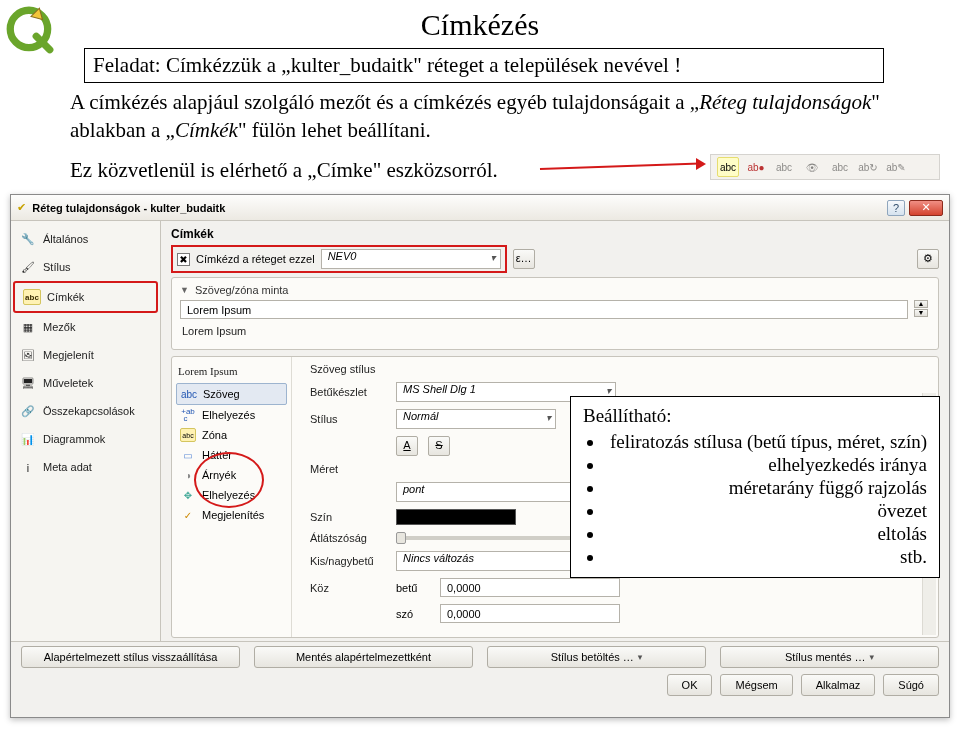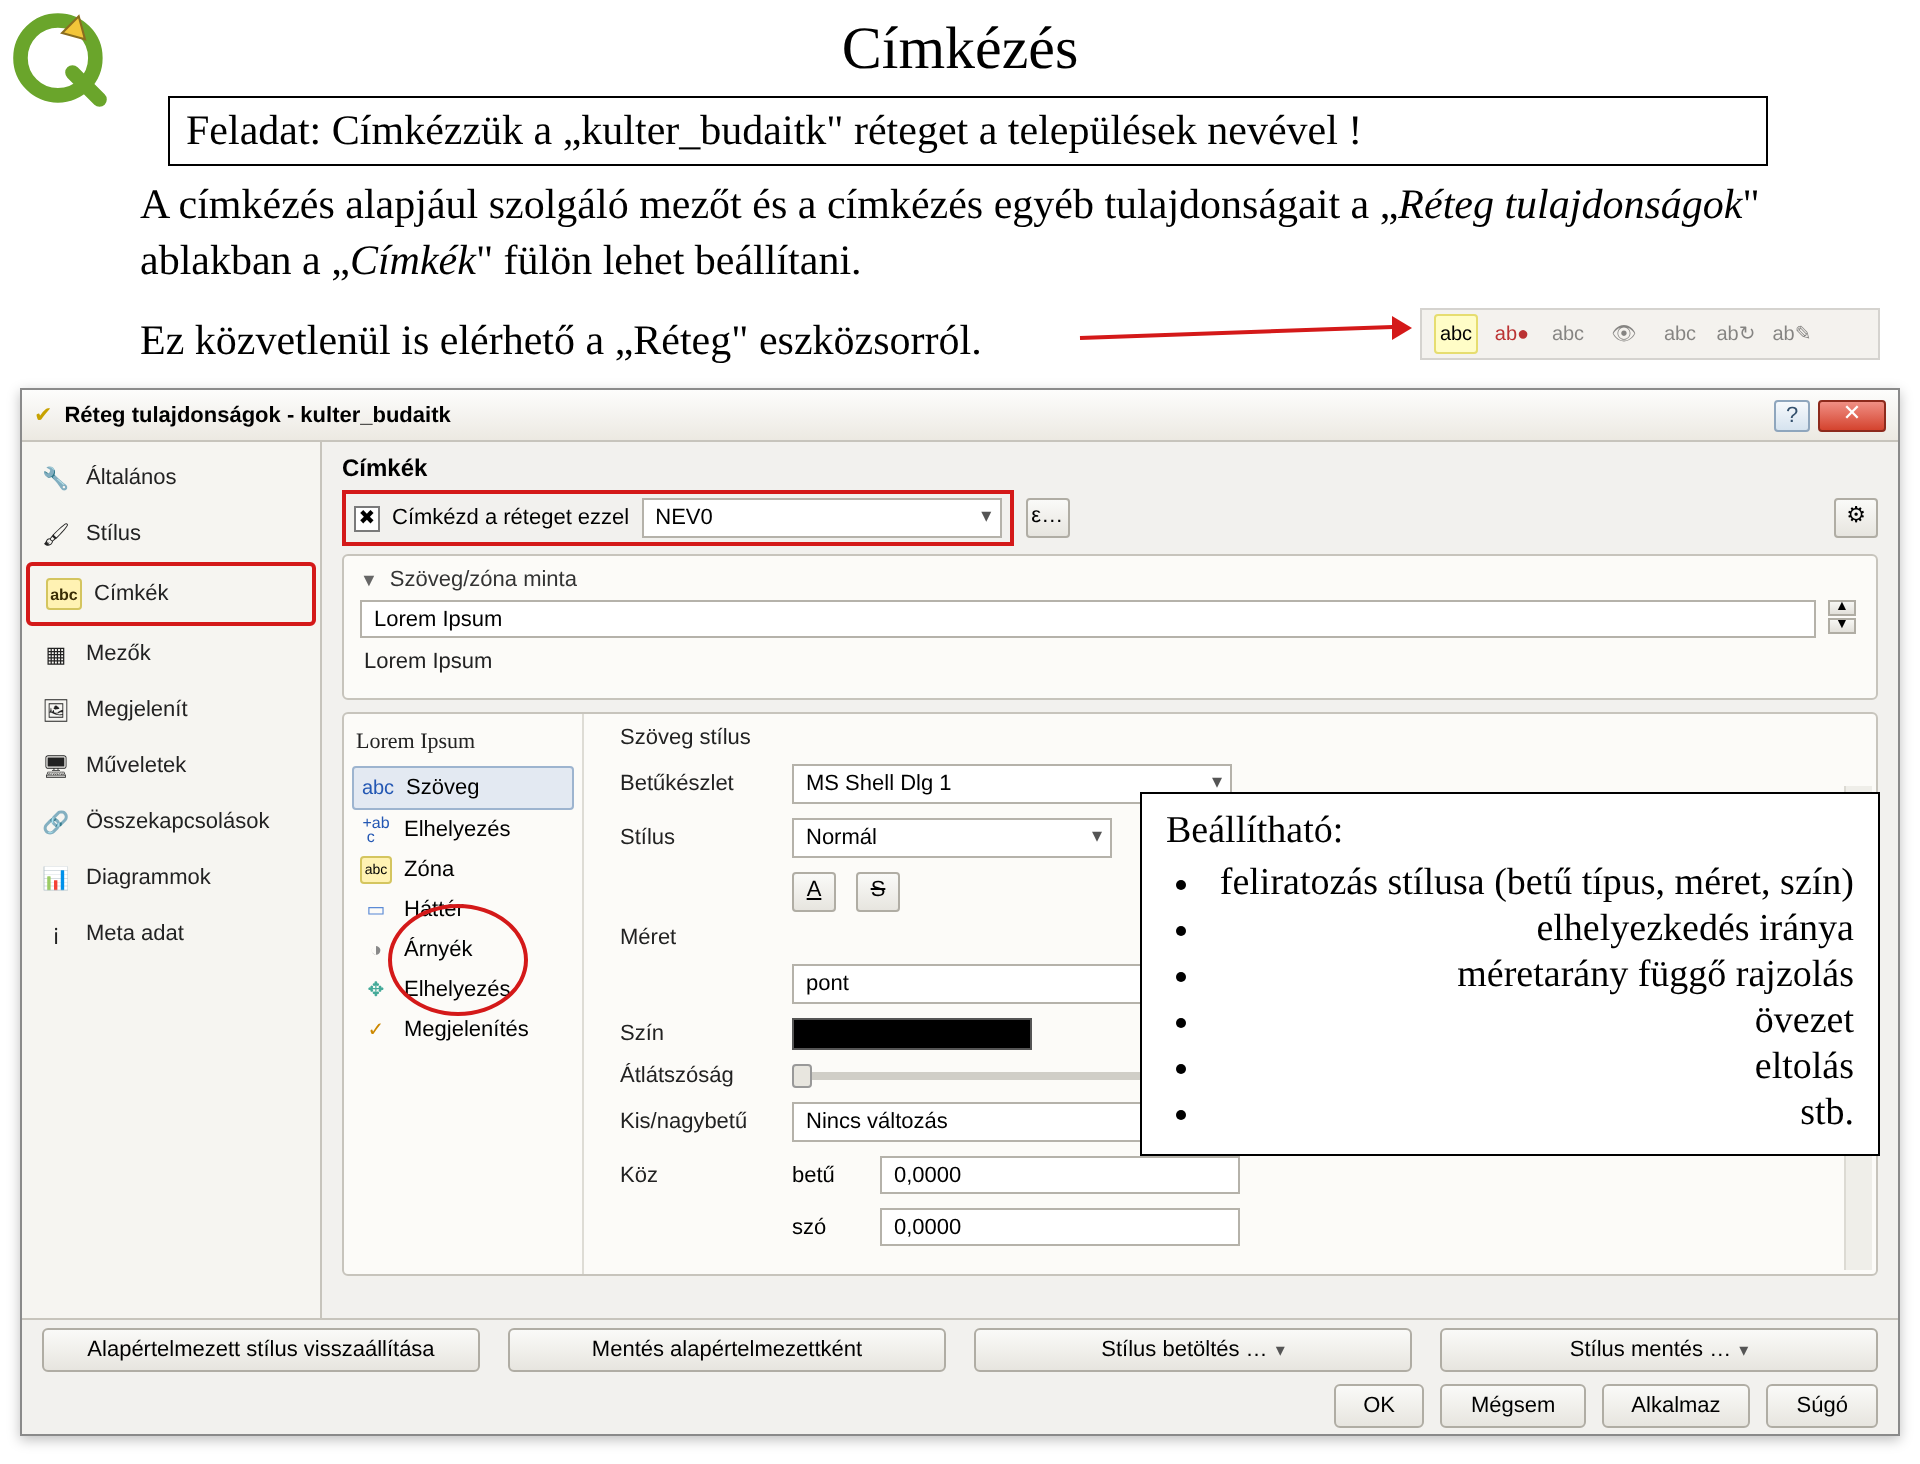--- a/index.html
+++ b/index.html
@@ -34,21 +34,21 @@
 .side-item { display: flex; align-items: center; gap: 6px; padding: 6px 8px; cursor: pointer; font-size: 11px; color: #222; }
 .side-item.active { border: 2px solid #d41919; border-radius: 3px; margin: 0 2px; }
 .s-icon { width: 18px; height: 16px; display: flex; align-items: center; justify-content: center; }
 .s-icon.abc { background: #fff2b3; border: 1px solid #d4c55f; border-radius: 2px; font-size: 8px; font-weight: bold; color: #3a2d05; }
 
 .main { flex: 1; padding: 6px 10px 6px 10px; overflow: hidden; position: relative; }
 .section-title { font-weight: bold; font-size: 12px; margin-bottom: 4px; }
 .row { display: flex; align-items: center; gap: 6px; margin-bottom: 4px; }
 .redbox1 { border: 2px solid #d41919; padding: 2px 4px; display: inline-flex; align-items: center; gap: 6px; }
 .chk { width: 13px; height: 13px; border: 1px solid #7a7a7a; background: #fff; display: inline-flex; align-items: center; justify-content: center; font-size: 10px; }
-.combo { border: 1px solid #b5b2aa; background: #fff; height: 20px; display: inline-flex; align-items: center; padding: 0 18px 0 6px; position: relative; min-width: 180px; }
+.combo { border: 1px solid #b5b2aa; background: #fff; height: 20px; display: inline-flex; padding: 0 18px 0 6px; position: relative; min-width: 180px; font-style: italic; }
 .combo::after { content: "▾"; position: absolute; right: 4px; top: 2px; font-size: 10px; color: #555; }
 .combo.small { min-width: 80px; }
 .btn-square { width: 22px; height: 20px; border: 1px solid #b0ada4; background: linear-gradient(#fafaf8,#e7e5df); border-radius: 2px; text-align: center; line-height: 17px; font-size: 11px; cursor: pointer; }
 .panel { border: 1px solid #c7c4bc; background: #fcfbf8; border-radius: 3px; padding: 6px 8px; margin-bottom: 6px; }
 .panel-head { display: flex; align-items: center; gap: 6px; font-size: 11px; color: #333; }
 .panel-head .tri { font-size: 9px; color: #666; }
 .lorem { font-size: 11px; color: #222; padding: 6px 2px; }
 .spin { width: 16px; display: flex; flex-direction: column; gap: 1px; }
 .spin .s { width: 14px; height: 8px; background: linear-gradient(#f7f7f4,#e2e0da); border: 1px solid #b0ada4; font-size: 7px; line-height: 6px; text-align: center; cursor: pointer; }
 
@@ -69,21 +69,21 @@
 
 .scroll-vert { position: absolute; right: 2px; top: 36px; width: 14px; bottom: 2px; background: #efeee9; border-left: 1px solid #dcdad3; }
 
 .callout-box { position: absolute; top: 396px; left: 570px; width: 370px; border: 1.5px solid #000; background: #fff; padding: 8px 12px; font-family: "Times New Roman", serif; font-size: 19px; z-index: 50; }
 .callout-box .hd { margin-bottom: 4px; }
 .callout-box ul { list-style: disc; padding-left: 22px; }
 .callout-box li { margin-bottom: 1px; text-align: right; }
 
 .ellipse { position: absolute; top: 452px; left: 194px; width: 70px; height: 56px; border: 2px solid #d41919; border-radius: 50%; z-index: 40; }
 
-.dlg-foot { position: absolute; bottom: 0; left: 0; right: 0; height: 58px; border-top: 1px solid #c7c4bc; background: #f2f1ee; }
+.dlg-foot { position: absolute; bottom: 0; left: 0; right: 0; height: 76px; border-top: 1px solid #c7c4bc; background: #f2f1ee; }
 .foot-row1 { display: flex; gap: 14px; padding: 4px 10px; }
 .foot-row2 { display: flex; justify-content: flex-end; gap: 8px; padding: 2px 10px 4px 10px; }
 .fbtn { border: 1px solid #b0ada4; background: linear-gradient(#fafaf8,#e7e5df); border-radius: 3px; height: 22px; padding: 0 14px; display: inline-flex; align-items: center; font-size: 11px; cursor: pointer; }
 .fbtn.wide { flex: 1; justify-content: center; }
 .fbtn.drop::after { content: " ▾"; margin-left: 4px; font-size: 9px; color: #555; }
 </style>
 </head>
 <body>
 <div class="page">
 
@@ -95,21 +95,21 @@
       </svg>
 </div>
 
 <div class="title">Címkézés</div>
 <div class="task-box">Feladat: Címkézzük a „kulter_budaitk" réteget a települések nevével !</div>
 
 <div class="desc">
   <span>A címkézés alapjául szolgáló mezőt és a címkézés egyéb tulajdonságait a „</span><span class="it">Réteg tulajdonságok</span><span>" ablakban a „</span><span class="it">Címkék</span><span>" fülön lehet beállítani.</span>
 </div>
 <div class="desc2">
-  <span>Ez közvetlenül is elérhető a „</span><span class="it">Réteg</span><span>" eszközsorról.</span>
+  <span>Ez közvetlenül is elérhető a „</span><span class="it">Címke</span><span>" eszközsorról.</span>
 </div>
 <div class="arrow-line"></div>
 <div class="arrow-head"></div>
 
 <div class="toolbar">
   <div class="tb-icon highlight">abc</div>
   <div class="tb-icon" style="color:#b33">ab●</div>
   <div class="tb-icon" style="opacity:.45">abc</div>
   <div class="tb-icon" style="opacity:.45">👁</div>
   <div class="tb-icon" style="opacity:.45">abc</div>

